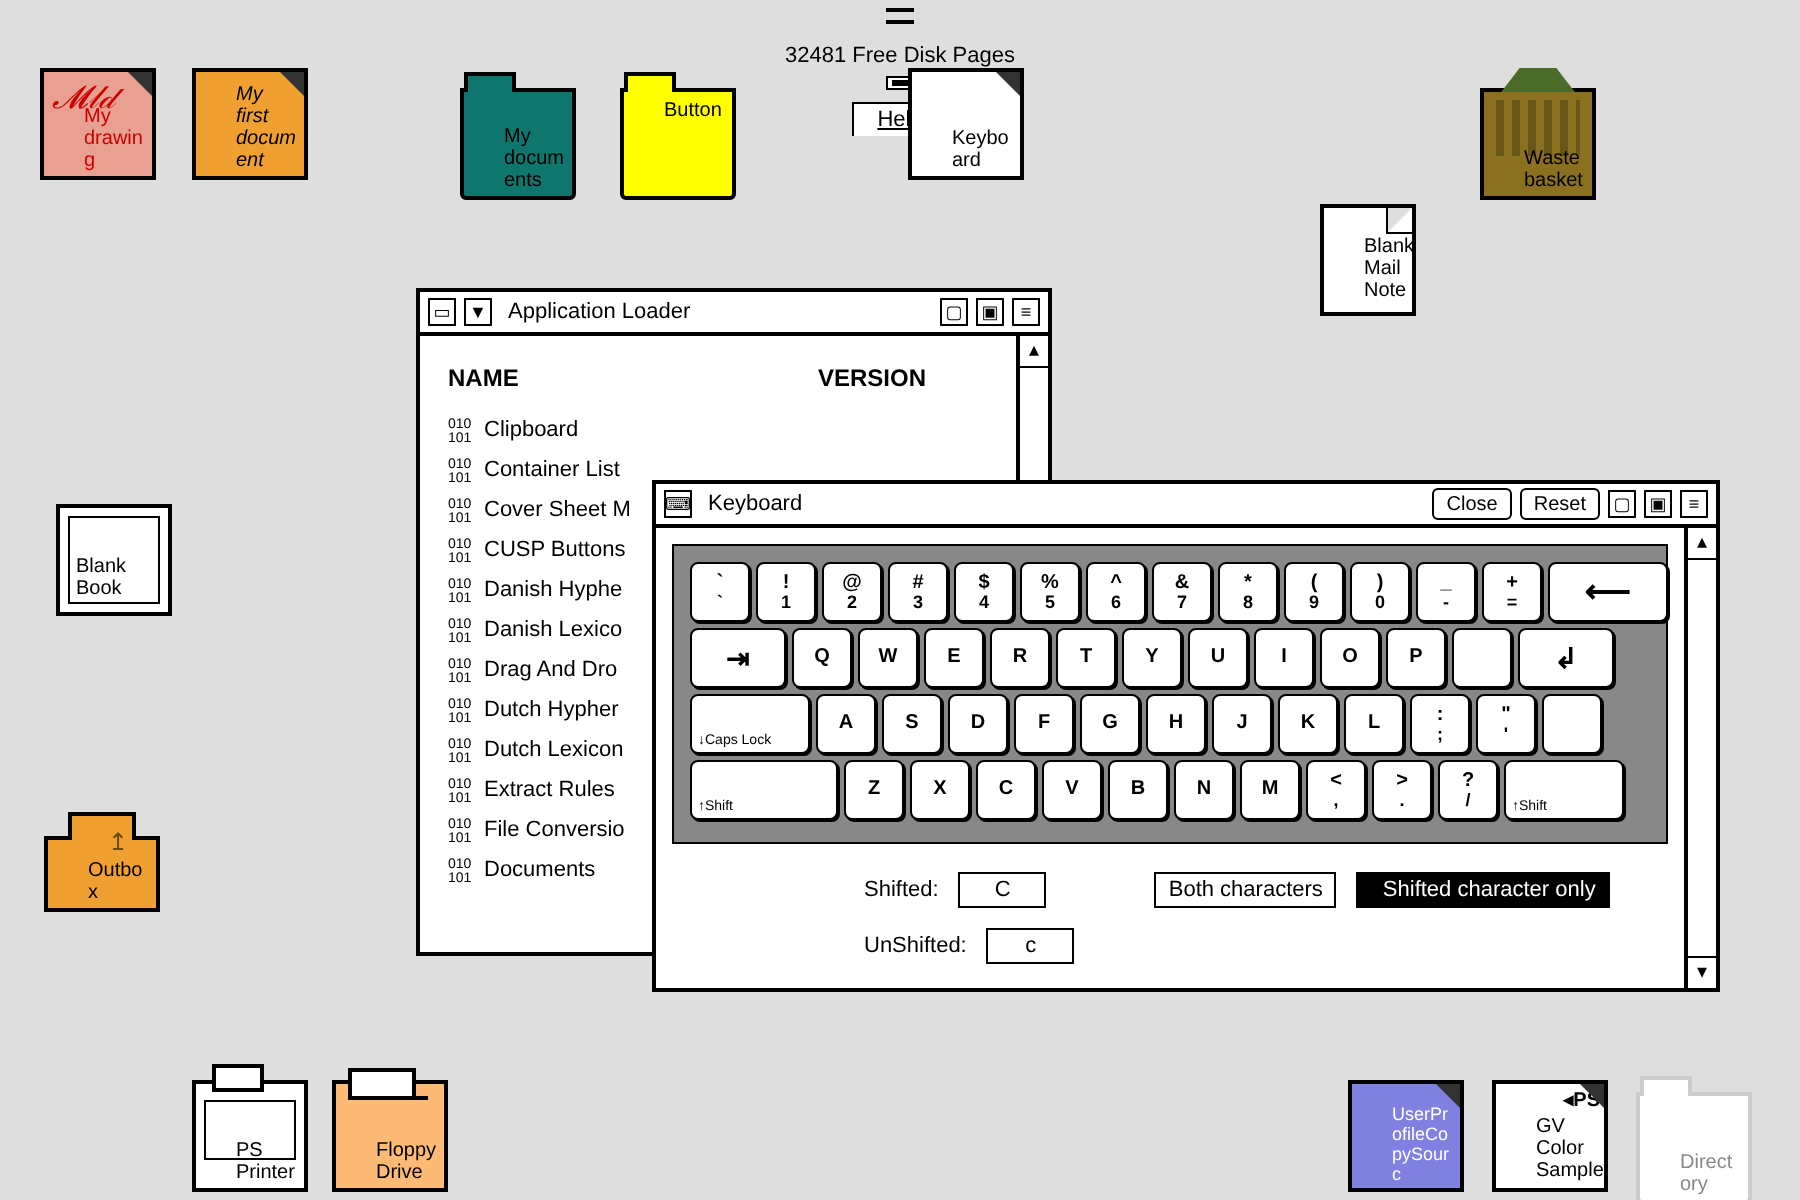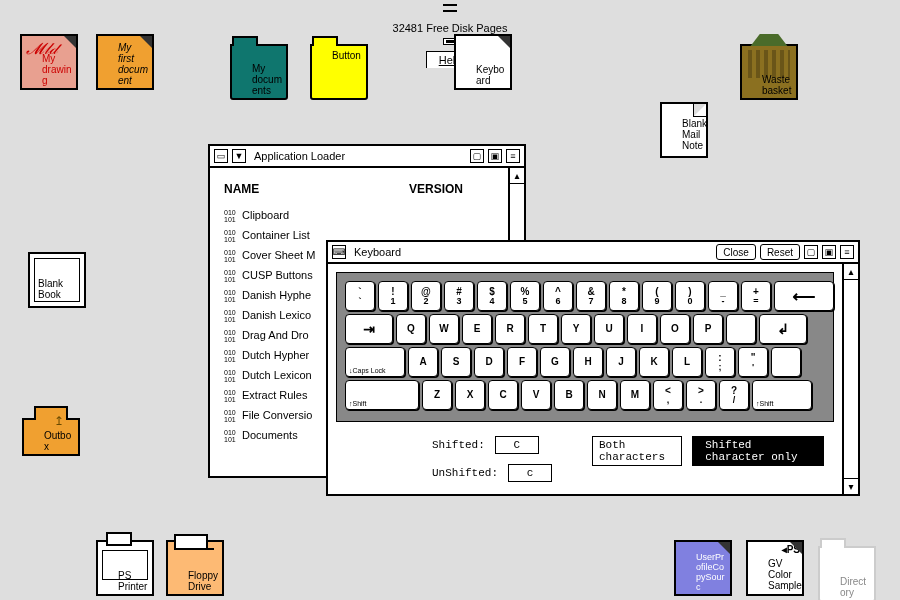--- a/index.html
+++ b/index.html
@@ -148,21 +148,21 @@
   cursor:pointer;
 }
 .key .up { font-size:10px; line-height:10px;}
 .key .dn { font-size:9px; line-height:9px;}
 .key.wide1 { min-width:48px;}
 .key.wide2 { min-width:60px;}
 .key.wide3 { min-width:74px;}
 .key.tab .arrow { font-size:14px;}
 .key .tiny { font-size:7px; position:absolute; left:3px; bottom:2px; font-weight:normal;}
 .kb-bottom { display:flex; padding:14px 10px 0 10px; gap:40px; font-size:11px;}
-.kb-bottom .col { display:flex; flex-direction:column; gap:10px;font-family:Liberation Mono, monospace;}
+.kb-bottom .col { display:flex; flex-direction:column; gap:10px;}
 .kb-bottom .col > div { display:flex; align-items:center; gap:10px;}
 .kb-bottom input { width:44px; height:18px; border:1px solid #000; text-align:center; font-family:inherit; font-size:11px;}
 .segbtn { display:flex; }
 .segbtn span { border:1px solid #000; padding:2px 6px; font-size:11px; cursor:pointer;}
 .segbtn span.sel { background:#000; color:#fff;padding-left:12px;}
 </style>
 </head>
 <body>
 
 <div class="topbar">

